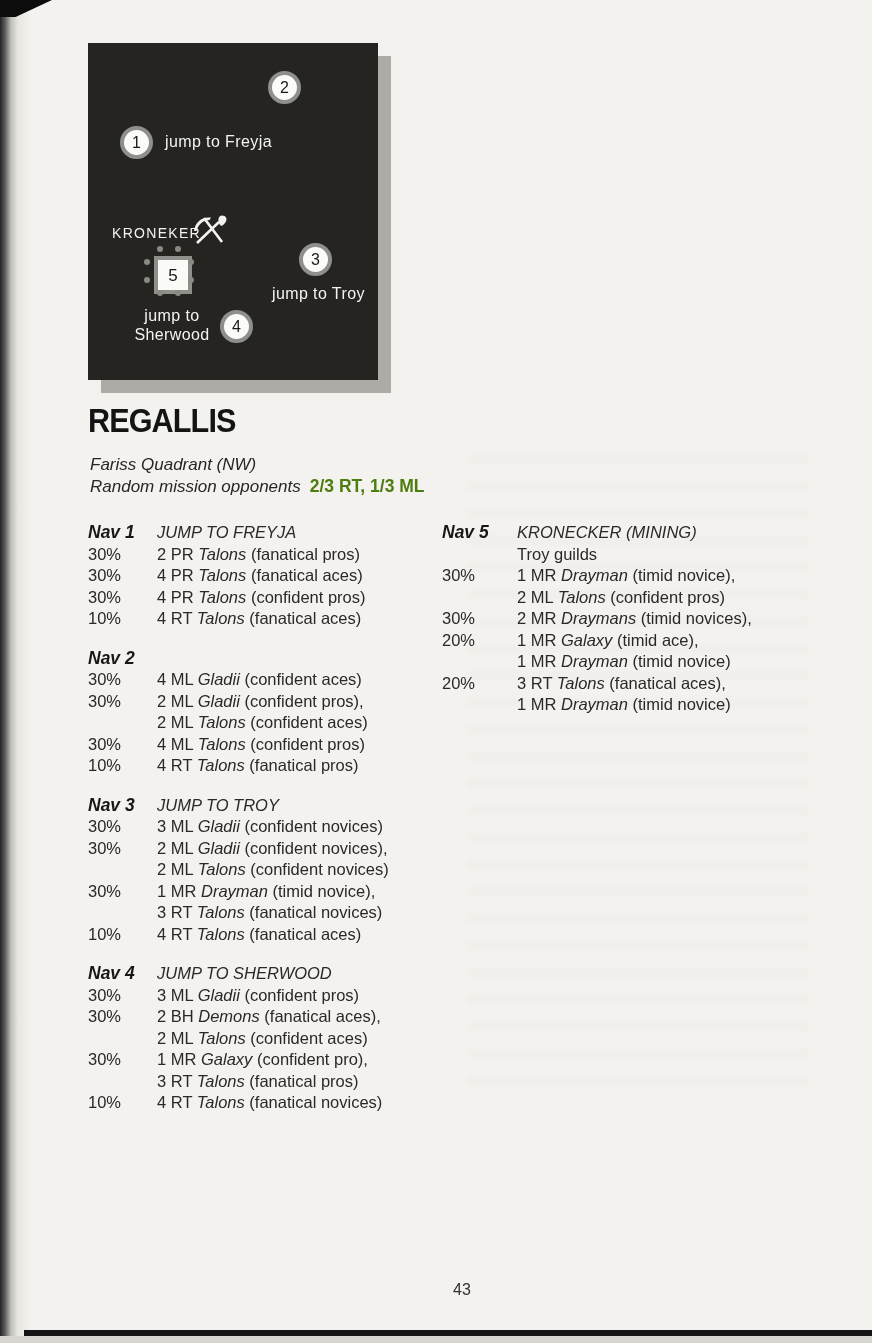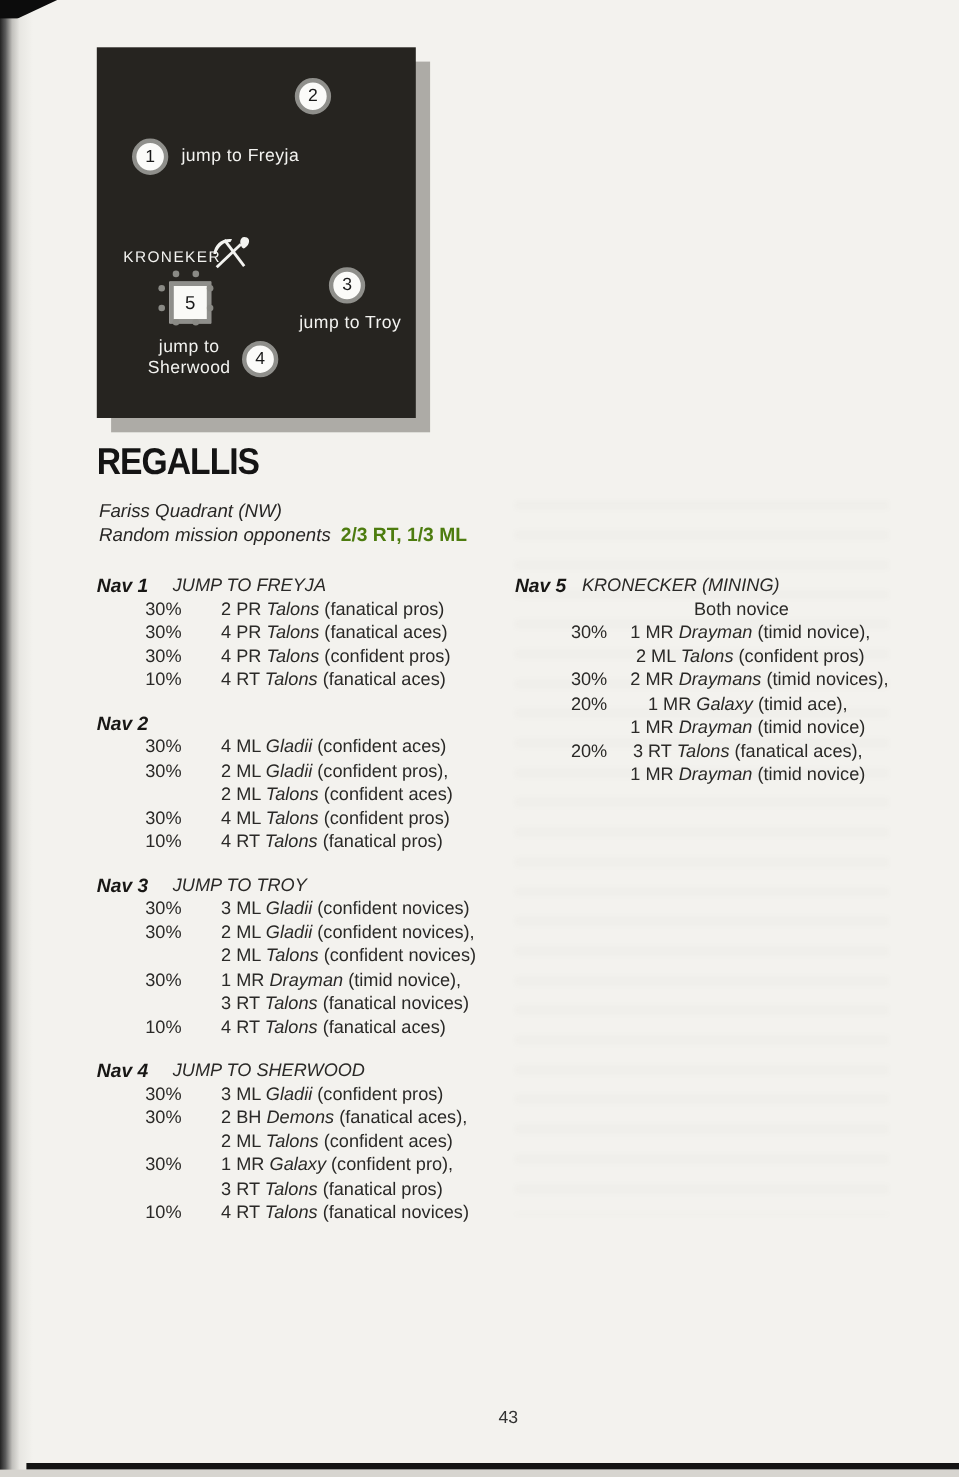--- a/index.html
+++ b/index.html
@@ -36,30 +36,30 @@
 
   
   .sys-title{position:absolute;left:88px;top:401px;font-size:34px;font-weight:bold;letter-spacing:-1px;
     color:#141414;transform:scaleX(.9);transform-origin:left top;white-space:nowrap;}
   .sys-sub{position:absolute;left:90px;top:454px;font-size:17px;font-style:italic;color:#27262
 4;line-height:21.5px;color:#272624;}
   .rand-bold{font-style:normal;font-weight:bold;margin-left:9px;font-size:17.5px;color:#4d7c0f;}
 
   .col{position:absolute;top:522px;font-size:16.5px;line-height:21.5px;color:#2a2927;}
   .col-left{left:88px;width:350px;}
-  .col-right{left:454px;width:365px;text-align:center;}
+  .col-right{left:442px;width:365px;}
   .nav-section{margin-bottom:18px;}
   .nav-header{display:flex;}
   .nav-name{flex:0 0 69px;font-weight:bold;font-style:italic;font-size:17.5px;color:#181715;}
   .col-right .nav-name{flex-basis:75px;}
   .nav-title{font-style:italic;font-size:16.5px;}
   .nav-sub{margin-left:69px;}
   .col-right .nav-sub{margin-left:75px;}
   .nav-row{display:flex;}
-  .pct{flex:0 0 69px;margin-left:44px;}
+  .pct{flex:0 0 69px;}
   .col-right .pct{flex-basis:75px;}
   .it{font-style:italic;}
 
   .page-num{position:absolute;left:442px;top:1281px;width:40px;text-align:center;font-size:16px;color:#333;}
 </style>
 </head>
 <body>
 
 <div class="page">
 
@@ -240,21 +240,21 @@
           </div>
         </div>
       </div>
     </div>
   <div class="col col-right">
       <div class="nav-section">
         <div class="nav-header">
           <span class="nav-name">Nav 5</span>
           <span class="nav-title">KRONECKER (MINING)</span>
         </div>
-        <div class="nav-sub">Both novice</div>
+        <div class="nav-sub">Troy guilds</div>
         <div class="nav-row">
           <span class="pct">30%</span>
           <div class="desc">
             <div class="line"><span class="rg">1 MR </span><span class="it">Drayman</span><span class="rg"> (timid novice),</span></div>
             <div class="line"><span class="rg">2 ML </span><span class="it">Talons</span><span class="rg"> (confident pros)</span></div>
           </div>
         </div>
         <div class="nav-row">
           <span class="pct">30%</span>
           <div class="desc">

